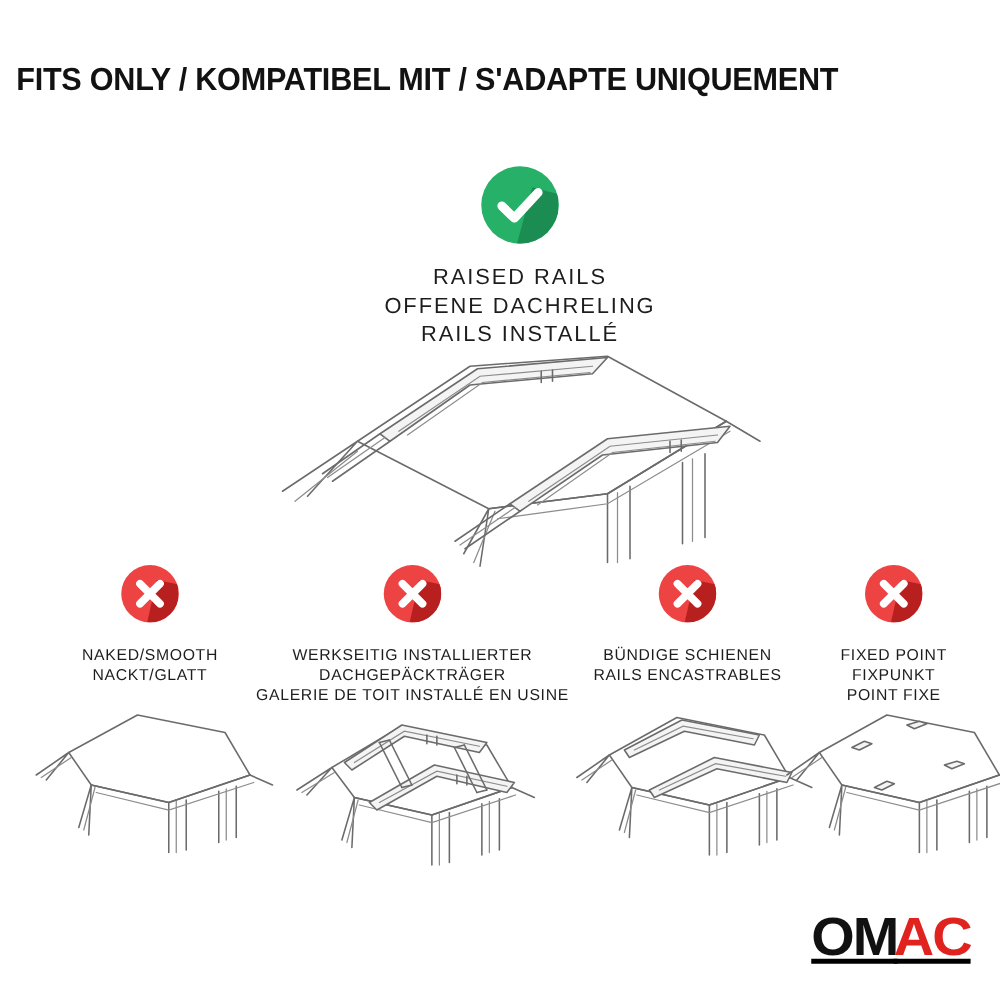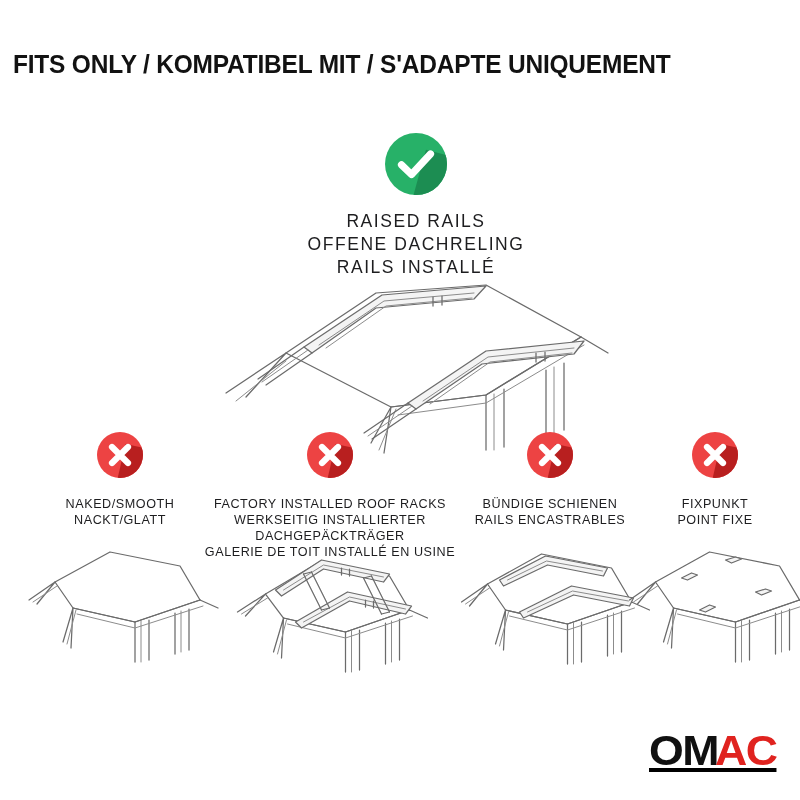--- a/index.html
+++ b/index.html
@@ -87,21 +87,21 @@
     position: absolute;
     top: 275px;
     left: 186px;
     width: 430px;
     height: 190px;
   }
 
   
   .row {
     position: absolute;
-    top: 432px;
+    top: 452px;
     left: 0;
     width: 800px;
     height: 348px;
   }
   .col {
     position: absolute;
     top: 0;
     text-align: center;
   }
   .col .badge-wrap { height: 58px; }
@@ -265,21 +265,20 @@
     <div class="col" id="col-1">
       <div class="badge-wrap">
         <div class="badge no">
           <div class="shade"></div>
           <svg width="46" height="46" viewBox="0 0 46 46">
             <path d="M15 15 L31 31 M31 15 L15 31" fill="none" stroke="#ffffff" stroke-width="6.2" stroke-linecap="round"></path>
           </svg>
         </div>
       </div>
       <div class="labels">
-        <div class="line">FACTORY INSTALLED ROOF RACKS</div>
         <div class="line">WERKSEITIG INSTALLIERTER</div>
         <div class="line">DACHGEPÄCKTRÄGER</div>
         <div class="line">GALERIE DE TOIT INSTALLÉ EN USINE</div>
       </div>
       <div class="art">
         <svg width="225" height="160" viewBox="0 0 225 160">
           <path class="roof-line roof-fill" d="M48 62 L102 30 L172 44 L192 78 L128 100 L66 86 Z"></path>
           <path class="roof-line" d="M48 62 L20 80 M48 62 L28 84"></path>
           <path class="roof-thin" d="M24 82 L50 66"></path>
           <path class="roof-line" d="M66 86 L56 120 M66 86 L64 126"></path>
@@ -353,20 +352,21 @@
     <div class="col" id="col-3">
       <div class="badge-wrap">
         <div class="badge no">
           <div class="shade"></div>
           <svg width="46" height="46" viewBox="0 0 46 46">
             <path d="M15 15 L31 31 M31 15 L15 31" fill="none" stroke="#ffffff" stroke-width="6.2" stroke-linecap="round"></path>
           </svg>
         </div>
       </div>
       <div class="labels">
+        <div class="line">FIXED POINT</div>
         <div class="line">FIXPUNKT</div>
         <div class="line">POINT FIXE</div>
       </div>
       <div class="art">
         <svg width="195" height="155" viewBox="0 0 195 155">
           <path class="roof-line roof-fill" d="M38 50 L92 20 L162 34 L182 68 L118 90 L56 76 Z"></path>
           <path class="roof-line" d="M38 50 L12 68 M38 50 L20 72"></path>
           <path class="roof-thin" d="M16 70 L40 54"></path>
           <path class="roof-line" d="M56 76 L46 110 M56 76 L54 116"></path>
           <path class="roof-thin" d="M50 112 L59 78"></path>

